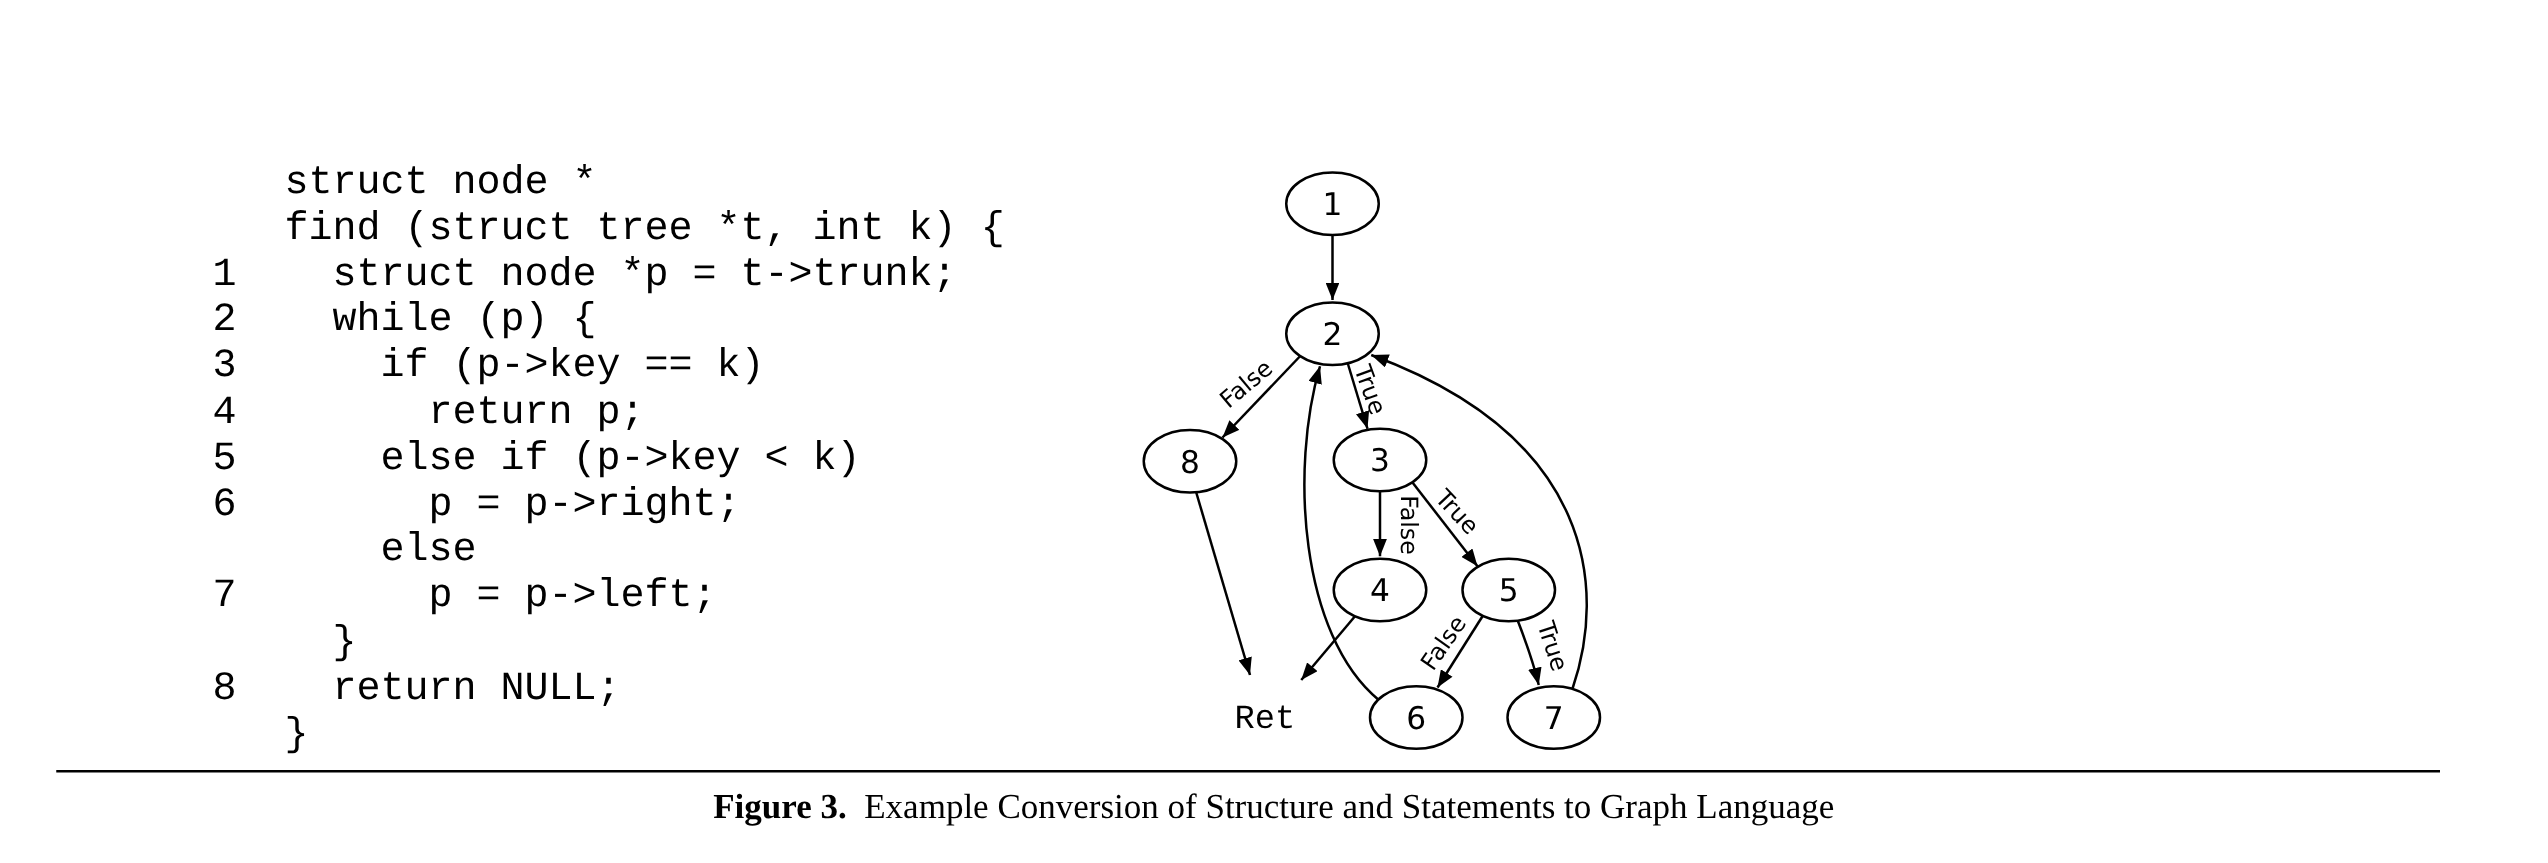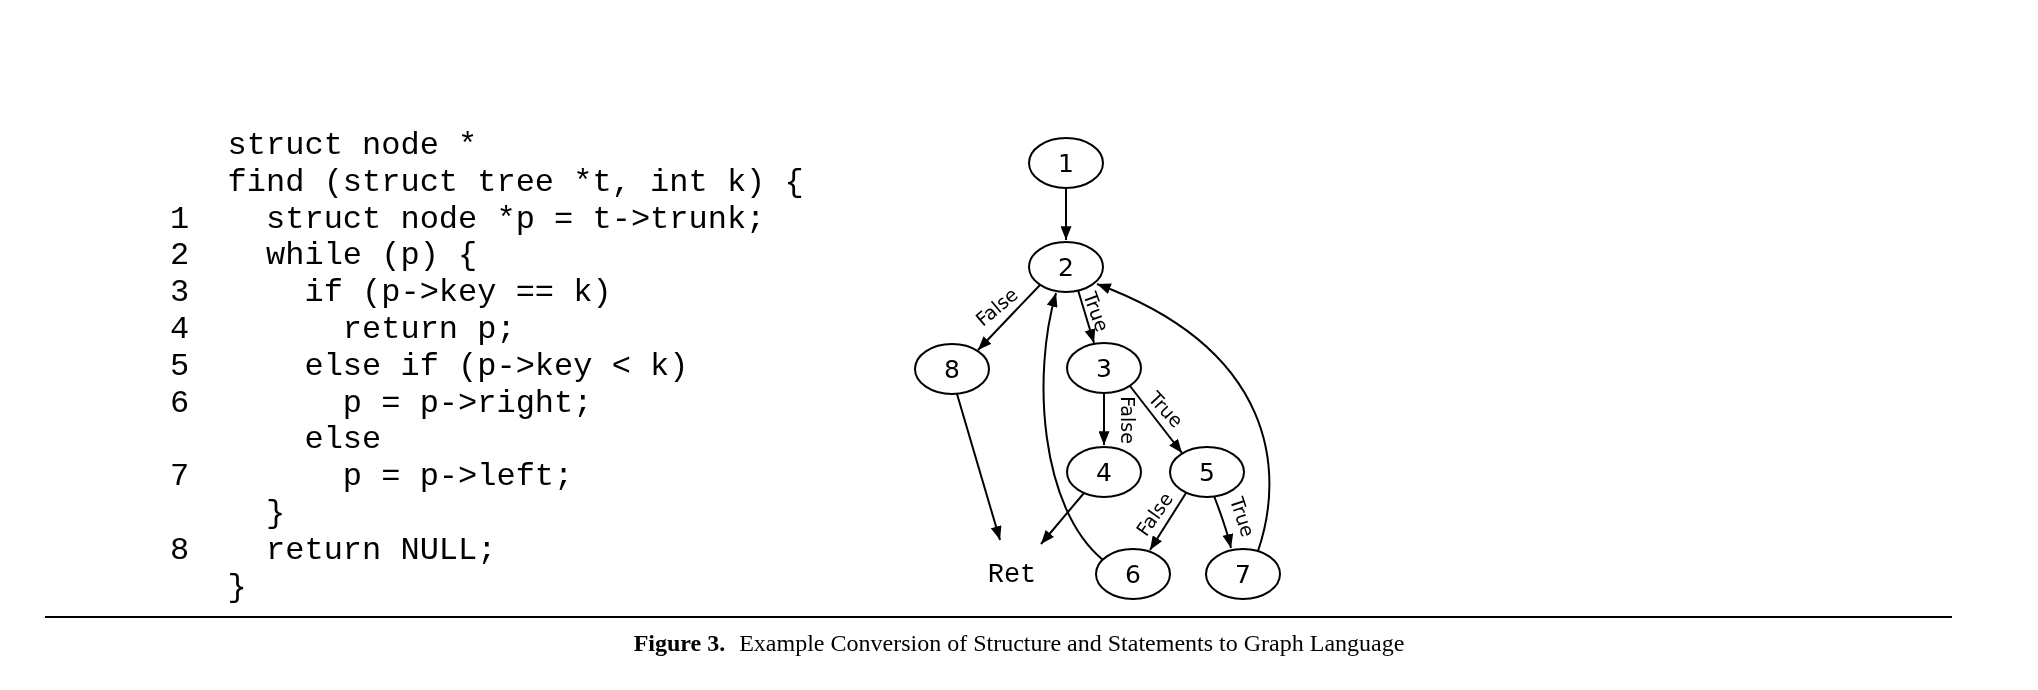--- a/index.html
+++ b/index.html
@@ -38,21 +38,21 @@
     font-size:27px;fill:#000;text-anchor:middle;
   }
   .caption-rule{
     position:absolute;left:45px;top:616px;
     width:1943px;height:2px;background:#000;
   }
   .caption{
     position:absolute;left:0;top:630px;width:2038px;
     text-align:center;
     font-family:"Liberation Serif",serif;
-    font-size:24px;color:#000;
+    font-size:28px;color:#000;
   }
   .caption .cap-label{font-weight:bold;margin-right:14px;}
 </style>
 </head>
 <body>
 
 <div class="stage">
 
   <pre id="code-pre" class="mono">   struct node *
    find (struct tree *t, int k) {

